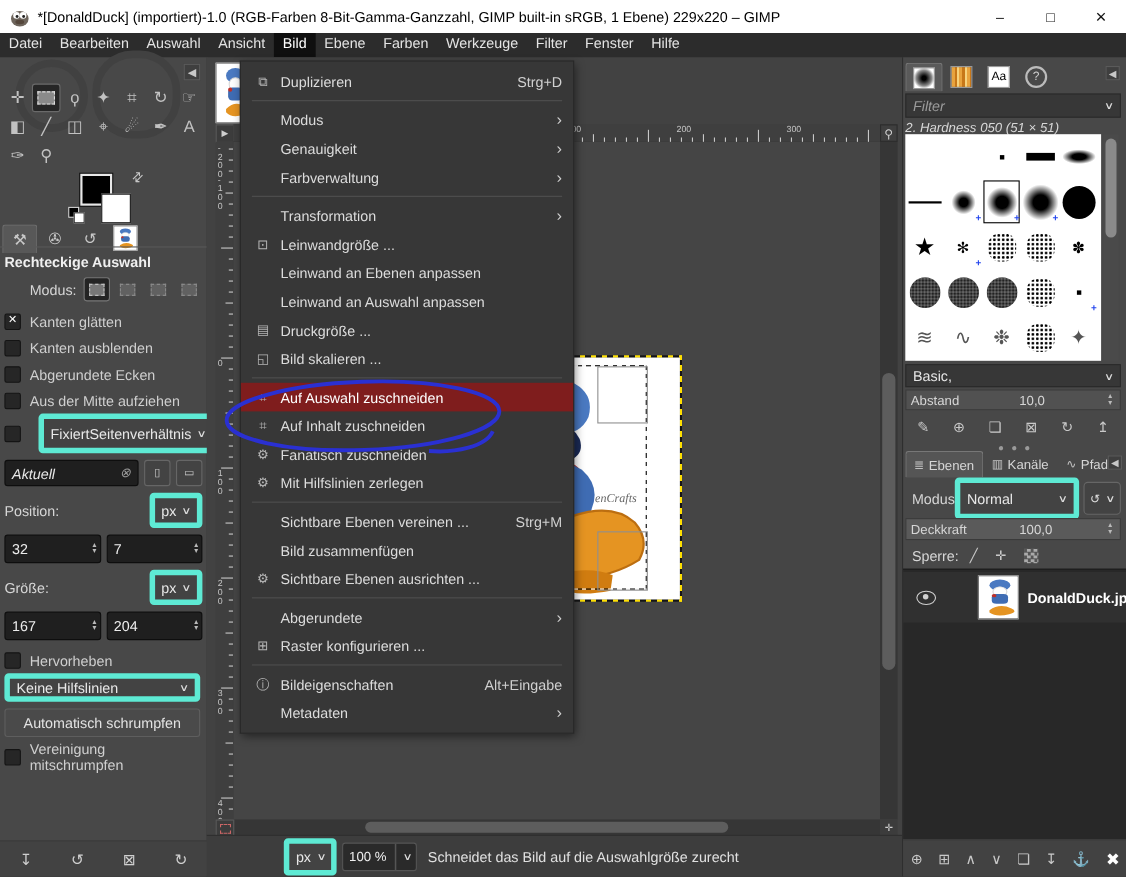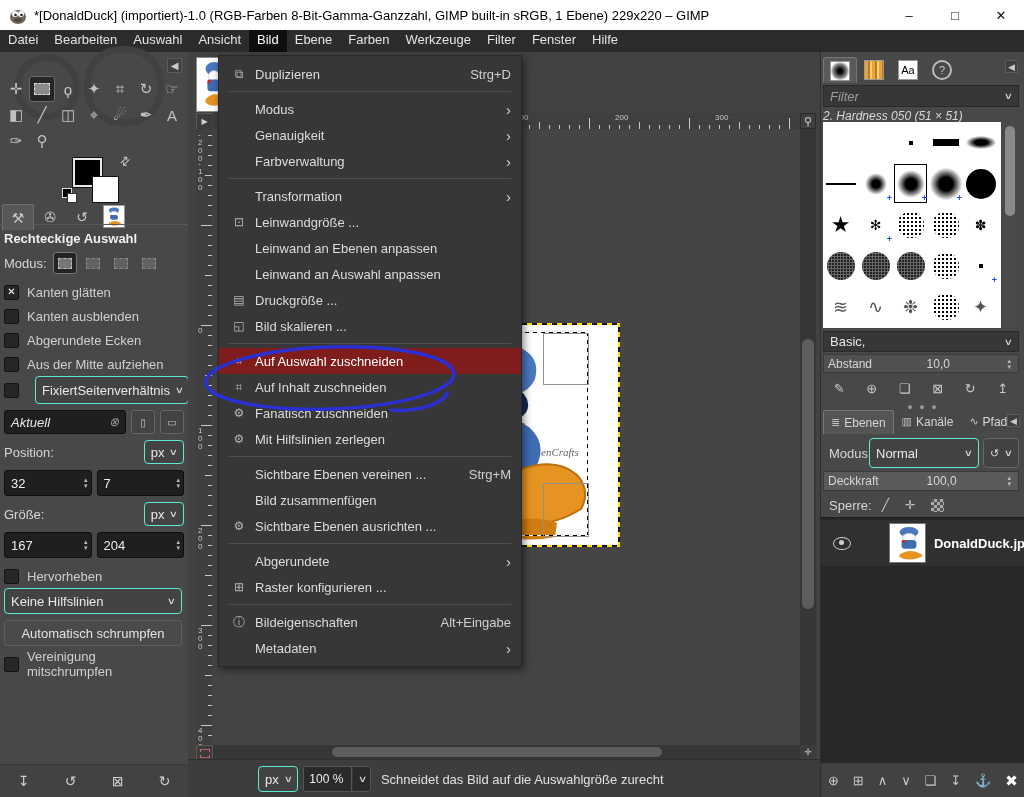--- a/index.html
+++ b/index.html
@@ -49,31 +49,31 @@
   .ldtab{width:30px;height:25px;display:flex;align-items:center;justify-content:center;color:#c8c8c8;
          font-size:14px;border:1px solid transparent;}
   .ldtab.selected{background:#585858;border:1px solid #6e6e6e;border-bottom:none;border-radius:3px 3px 0 0;}
   .ldtab .thumbbox{width:20px;height:21px;background:#fff;border:1px solid #999;overflow:hidden;}
   #ld-collapse{position:absolute;right:6px;top:6px;color:#c8c8c8;font-size:10px;border:1px solid #5a5a5a;
                width:13px;height:13px;display:flex;align-items:center;justify-content:center;background:#3f3f3f;}
   
   #tool-options{position:absolute;left:0;top:172px;width:188px;border-top:1px solid #585858;padding:4px 0 0 0;}
   #to-title{font-weight:bold;color:#f0f0f0;padding:2px 6px 6px 4px;font-size:13px;}
   .to-row{display:flex;align-items:center;padding:0 4px;margin-bottom:6px;}
-  #mode-row .lbl{margin-right:6px;}
+  #mode-row .lbl{margin-right:6px;margin-left:23px;}
   .mode-btn{width:22px;height:20px;border:1px solid transparent;border-radius:3px;margin-right:4px;
             display:flex;align-items:center;justify-content:center;}
   .mode-btn.selected{background:#242424;border-color:#777;}
   .mode-glyph{width:12px;height:9px;border:1px dashed #bdbdbd;background:#777;}
   .mode-btn.dim .mode-glyph{opacity:.55;}
   .cb-row{display:flex;align-items:center;padding:1px 4px;height:22px;color:#cfcfcf;}
   .cb-box{width:13px;height:13px;background:#262626;border:1px solid #141414;border-radius:2px;
           margin-right:8px;display:flex;align-items:center;justify-content:center;
           color:#fff;font-size:10px;line-height:10px;flex:0 0 auto;}
-  .combo{background:#434343;border:1px solid #5eead4;border-radius:4px;color:#e8e8e8;
+  .combo{background:#434343;border:5px solid #5eead4;border-radius:4px;color:#e8e8e8;
          display:flex;align-items:center;padding:0 6px;}
   .chev{font-size:9px;transform:scaleX(1.4);margin-left:6px;color:#ddd;}
   #fixed-combo{height:26px;flex:1;margin-left:8px;justify-content:space-between;}
   #aktuell-field{flex:1;height:22px;background:#1f1f1f;border:1px solid #0e0e0e;border-radius:3px;
                  color:#e8e8e8;font-style:italic;display:flex;align-items:center;padding:0 6px;}
   #aktuell-field .clear{margin-left:auto;color:#9a9a9a;font-size:12px;}
   .sq-btn{width:22px;height:22px;margin-left:5px;border:1px solid #666;border-radius:3px;background:#434343;
           display:flex;align-items:center;justify-content:center;color:#c9c9c9;font-size:10px;}
   .unit-dd{height:22px;margin-left:auto;}
   .spin-field{flex:1;height:24px;background:#1f1f1f;border:1px solid #0e0e0e;border-radius:3px;

